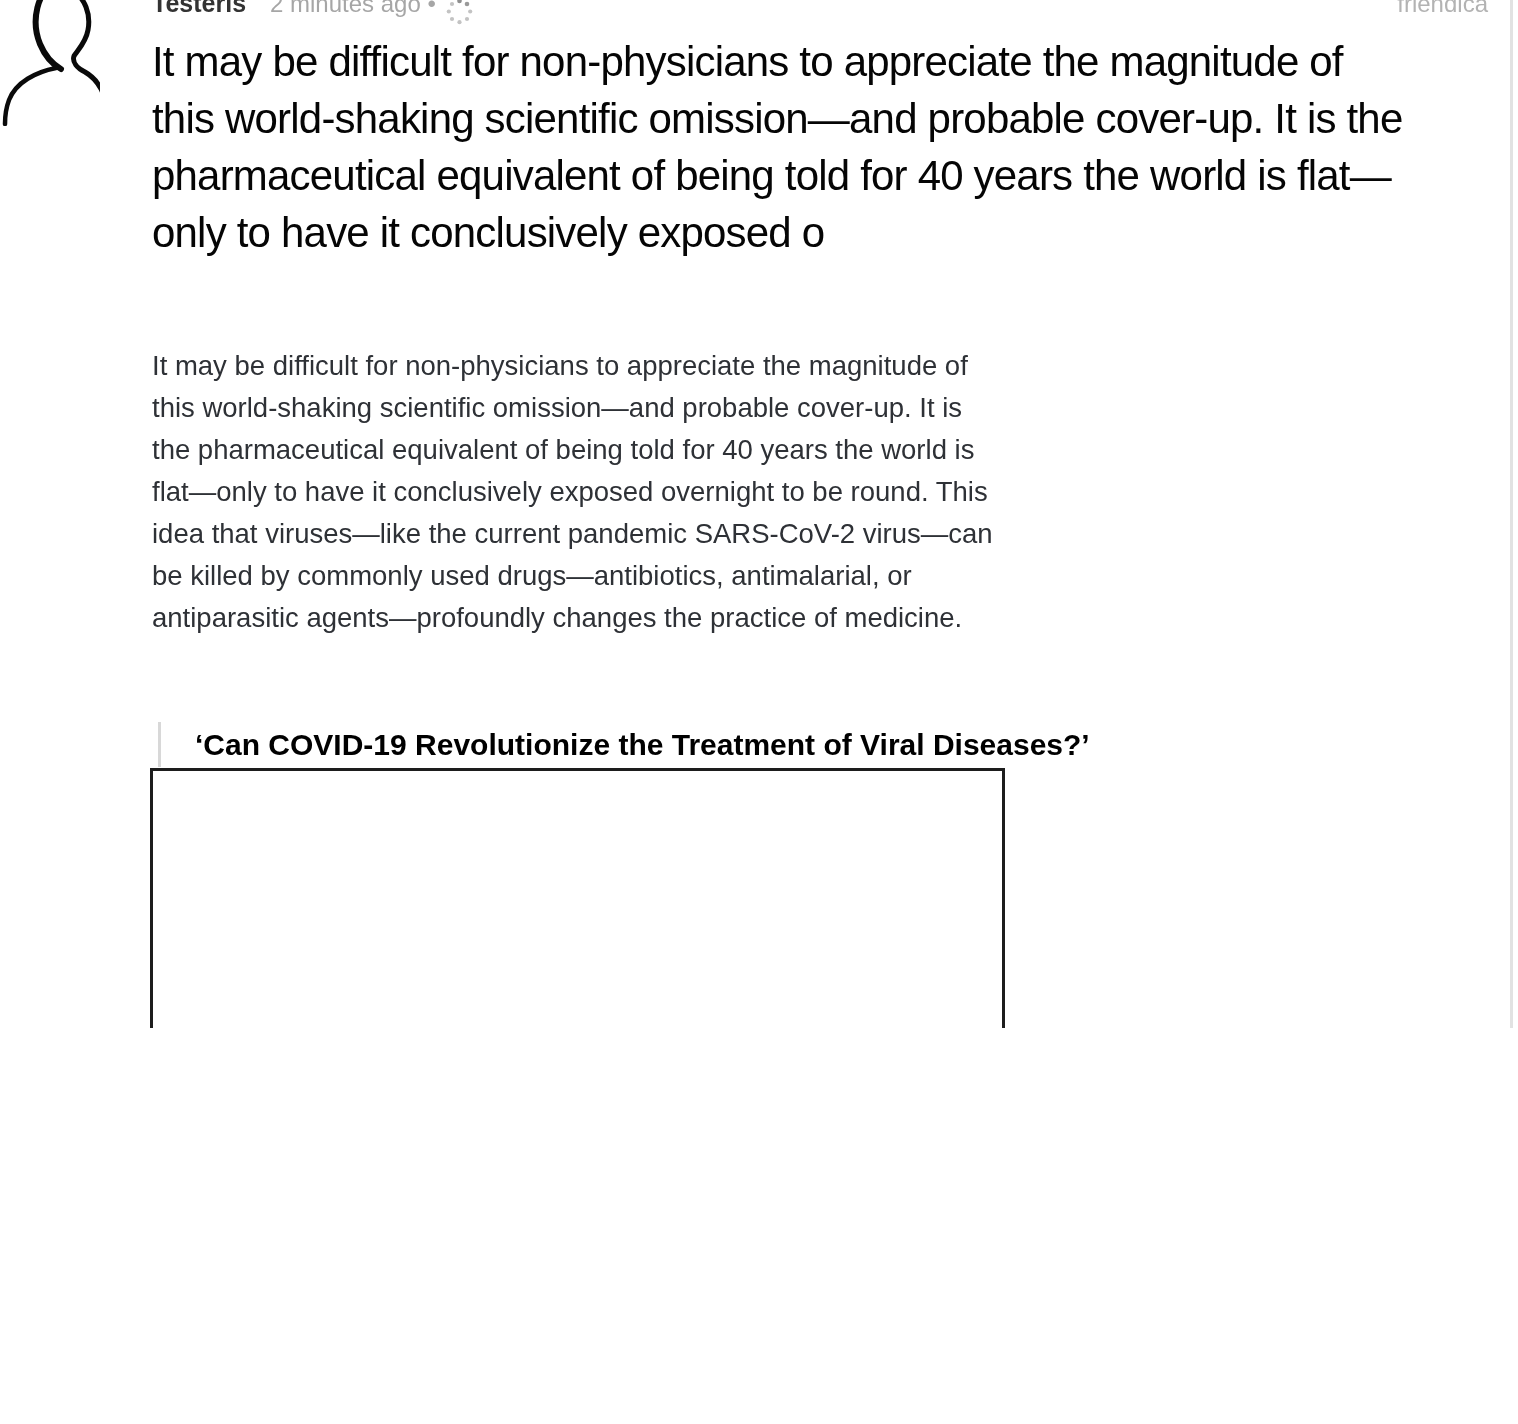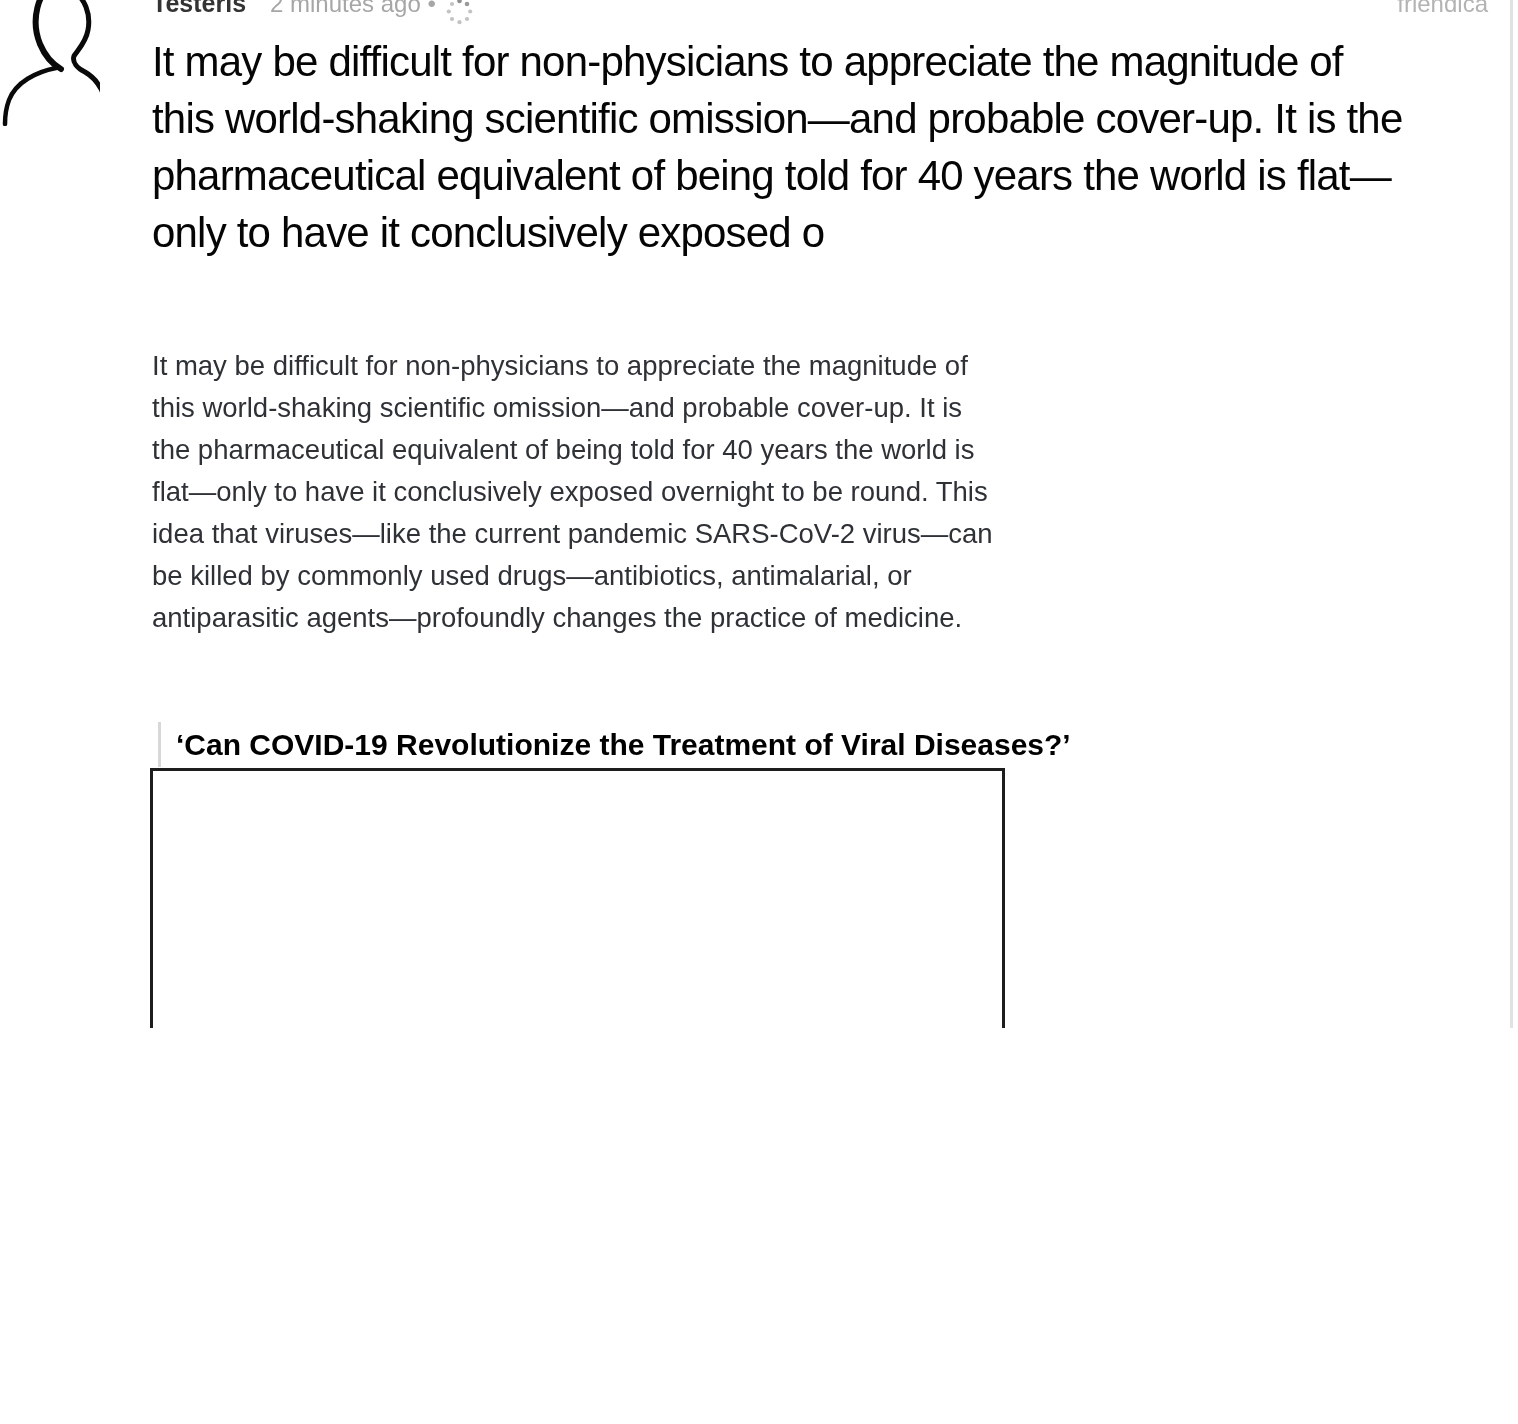--- a/index.html
+++ b/index.html
@@ -26,21 +26,21 @@
     position:absolute; left:152px; top:33px; width:1258px;
     font-size:42px; line-height:57px; letter-spacing:-0.8px;
     color:#050505; font-weight:400; text-decoration:none; display:block;
   }
   .post-body {
     position:absolute; left:152px; top:345px; width:850px;
     font-size:27.5px; line-height:42px; color:#2e3136;
   }
   .quote-block {
     position:absolute; left:158px; top:722px; width:1160px;
-    border-left:3px solid #d8d8d8; padding-left:15px;
+    border-left:3px solid #d8d8d8; padding-left:34px;
   }
   .quote-title { font-size:30px; font-weight:bold; color:#000; line-height:45px; }
 
   .image-frame {
     position:absolute; left:150px; top:768px; width:855px; height:484px;
     border:3px solid #1d1d1d; background:#fff;
   }
 
   .actions {
     position:absolute; left:151px; top:1284px;

